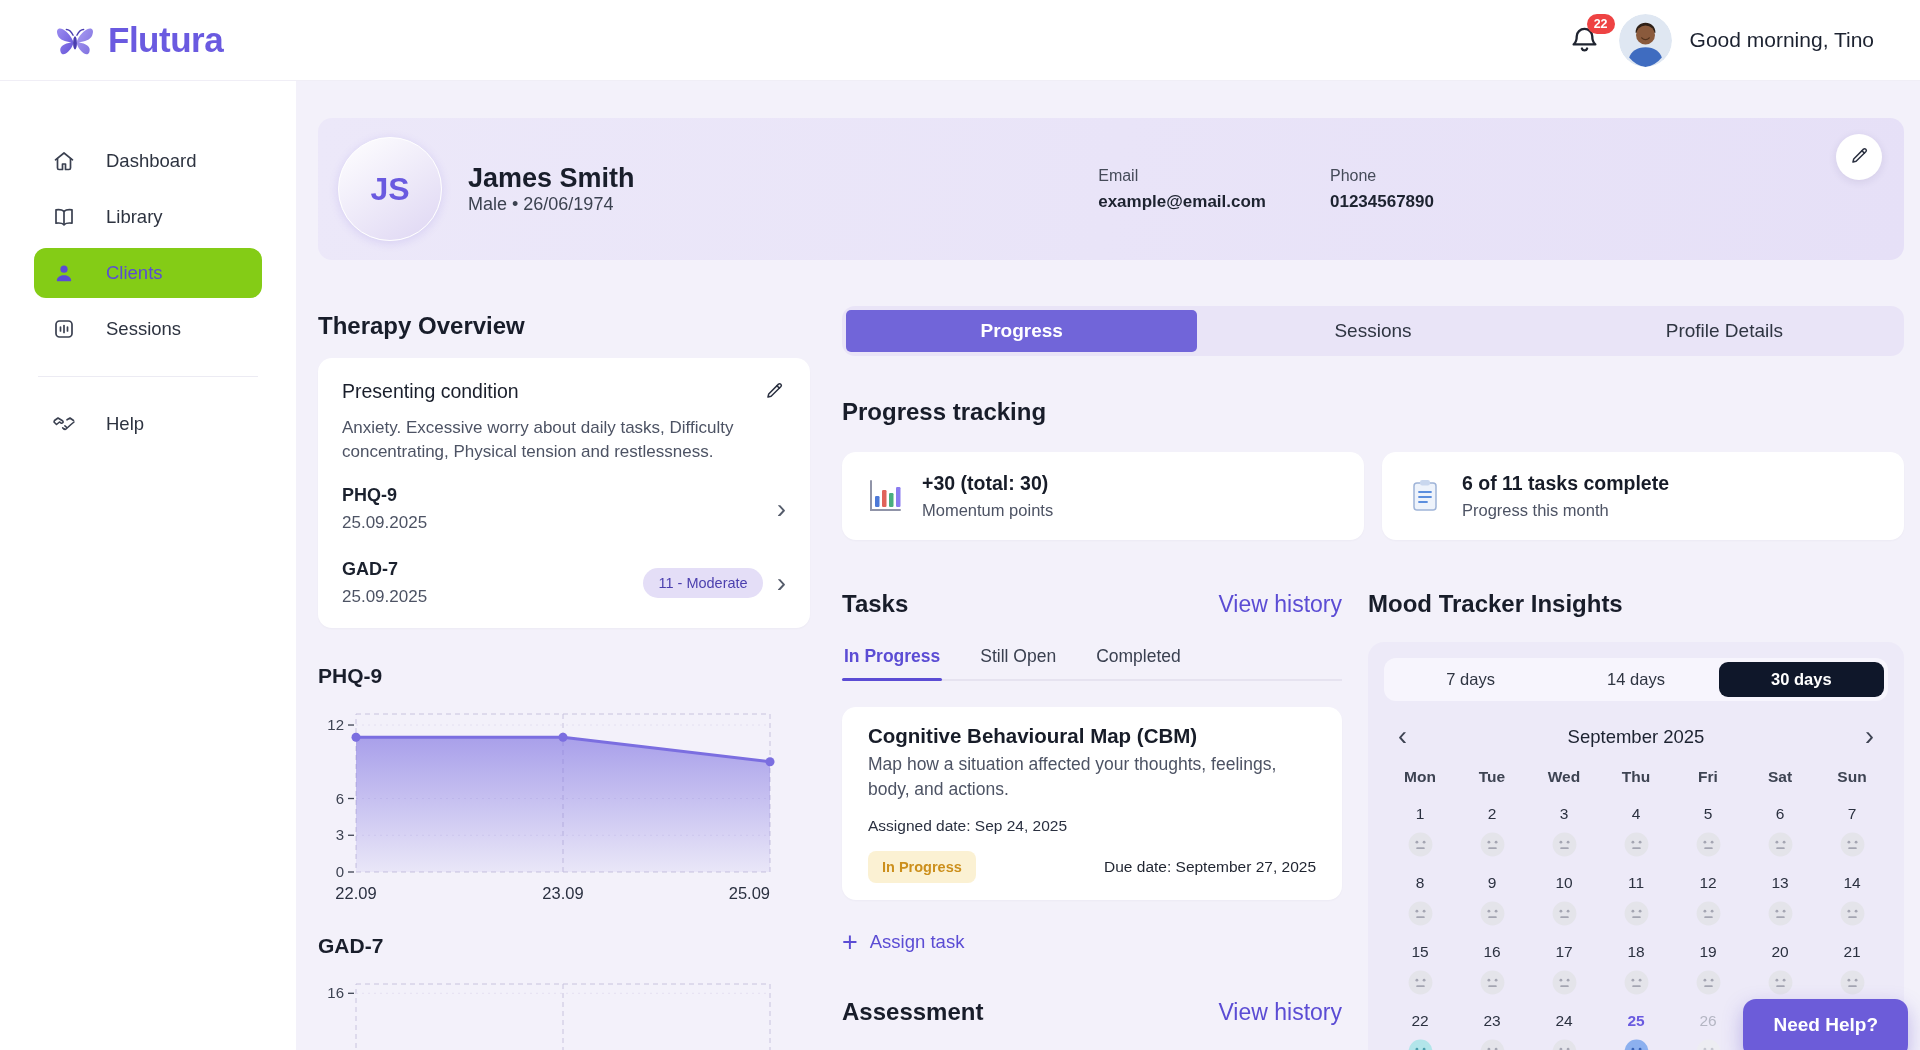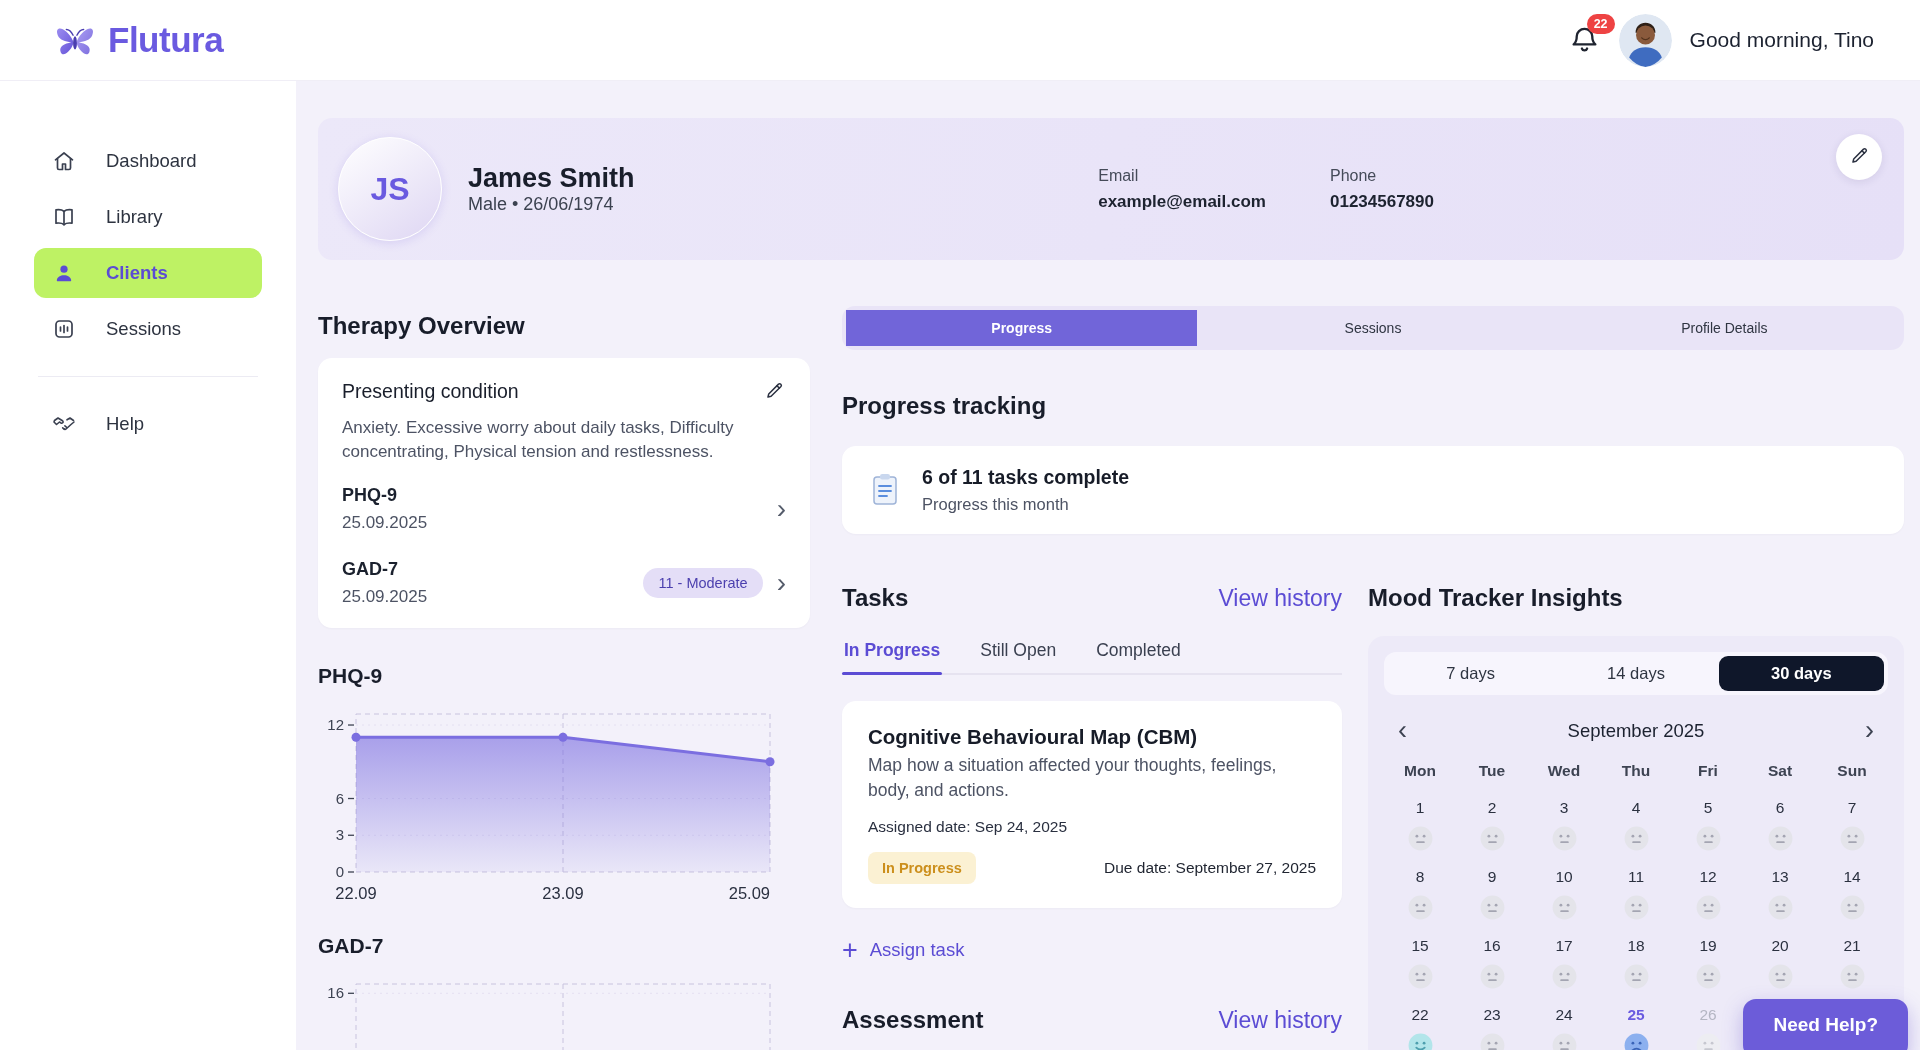--- a/index.html
+++ b/index.html
@@ -18,21 +18,21 @@
 .badge{position:absolute;top:-10px;right:-14px;background:#ee4343;color:#fff;font-size:12.5px;font-weight:700;padding:3px 7px;border-radius:999px}
 .hdr-avatar{width:53px;height:53px;border-radius:50%;overflow:hidden;display:block;cursor:pointer}
 .hdr-avatar svg{width:53px;height:53px;display:block}
 .greeting{font-size:21px;color:#1c2230}
 
 
 aside{position:absolute;top:80px;left:0;width:296px;bottom:0;background:#fff;padding-top:50px}
 .nav-item{display:flex;align-items:center;gap:30px;margin:6px 34px;padding:13px 18px;border-radius:12px;font-size:18.5px;color:#2d3340;cursor:pointer}
 .nav-ic{width:24px;height:24px;color:#3a4050;display:flex}
 .nav-ic svg{width:24px;height:24px}
-.nav-item.active{background:#bef264;color:#5b4cd4;font-weight:700}
+.nav-item.active{background:#84cc16;color:#5b4cd4;font-weight:400}
 .nav-item.active .nav-ic{color:#5b4cd4}
 .nav-divider{margin:22px 38px;border-top:1px solid #ecebf3}
 
 
 main{position:absolute;top:80px;left:296px;right:0;bottom:0;padding:38px 16px 0 22px}
 .client-card{position:relative;height:142px;border-radius:14px;background:linear-gradient(100deg,#ece8f9 0%,#e6e0f7 100%);display:flex;align-items:center;padding:0 40px 0 20px}
 .client-avatar{width:104px;height:104px;border-radius:50%;background:linear-gradient(145deg,#ffffff,#ded6f3);border:1px solid #fff;display:flex;align-items:center;justify-content:center;font-size:32px;font-weight:700;color:#6a5ae0;box-shadow:0 2px 10px rgba(120,100,220,.18)}
 .client-id{margin-left:26px}
 .client-name{font-size:27px;font-weight:700;color:#191e2b}
 .client-meta{font-size:18px;color:#3c4250;}
@@ -61,41 +61,41 @@
 .ai-date{font-size:17px;color:#4d5364;margin-top:7px}
 .ai-right{display:flex;align-items:center;gap:14px}
 .pill{background:#e4def7;color:#4b3fae;font-size:14.5px;padding:7px 15px;border-radius:999px}
 .chev{font-size:28px;color:#555c6b;line-height:.8}
 .chart-title{font-size:21px;font-weight:700;color:#191e2b;margin:36px 0 14px}
 .chart-title.gad{margin-top:26px}
 .chart svg{display:block}
 
 
 .seg-tabs{display:flex;background:#e9e4f7;border-radius:13px;padding:4px}
-.seg{flex:1;text-align:center;padding:10px 0;font-size:14px;color:#2f3542;border-radius:0;cursor:pointer}
+.seg{flex:1;text-align:center;padding:10px 0;font-size:19px;color:#2f3542;border-radius:5px;cursor:pointer}
 .seg.on{background:#7165d9;color:#fff;font-weight:600}
 .pt-title{margin:42px 0 26px}
 .stats{display:flex;gap:18px}
 .stat-card{flex:1;background:#fff;border-radius:14px;padding:20px 24px;display:flex;align-items:center;gap:18px;box-shadow:0 1px 2px rgba(25,20,60,.03)}
 .stat-ic{display:flex}
 .stat-ic svg{width:38px;height:38px}
 .stat-v{font-size:19.5px;font-weight:700;color:#171c28}
 .stat-l{font-size:16.5px;color:#4d5364;margin-top:6px}
 
 .lower{display:flex;gap:26px;margin-top:50px}
 .tasks-col{flex:1;min-width:0}
 .mood-col{width:536px;flex:none}
 .sec-head{display:flex;align-items:center;justify-content:space-between}
 .link{color:#5b4cd4;font-size:23px;font-weight:500;cursor:pointer;text-decoration:none}
 
 .task-tabs{display:flex;gap:36px;border-bottom:2px solid #e6e3f0;margin-top:20px}
 .ttab{padding:8px 2px 12px;font-size:17.5px;color:#3a4050;cursor:pointer;position:relative}
 .ttab.on{color:#5b4cd4;font-weight:700}
 .ttab.on:after{content:"";position:absolute;left:0;right:0;bottom:-2px;height:3px;background:#5b4cd4;border-radius:2px}
-.task-card{padding:24px 26px;margin-top:26px}
+.task-card{padding:17px 26px;margin-top:26px}
 .task-card h3{font-size:20.5px;font-weight:700;color:#171c28}
 .task-desc{font-size:17.5px;color:#4d5364;line-height:1.4;margin-top:4px}
 .task-assigned{font-size:15.5px;color:#2a3040;margin-top:16px}
 .task-foot{display:flex;align-items:center;justify-content:space-between;margin-top:16px}
 .badge-progress{background:#fbf1d3;color:#cc8f1c;font-size:14.5px;font-weight:600;padding:8px 14px;border-radius:8px}
 .due{font-size:15.5px;color:#1f2430}
 .assign{display:flex;align-items:center;gap:12px;color:#5b4cd4;font-size:18.5px;margin-top:30px;cursor:pointer;font-weight:500}
 .assign .plus{font-size:27px;font-weight:400;line-height:.9}
 .assessment-head{margin-top:44px}
 
@@ -341,20 +341,35 @@
           <div class="seg on">Progress</div>
           <div class="seg">Sessions</div>
           <div class="seg">Profile Details</div>
         </div>
 
       <h2 class="h2 pt-title">Progress tracking</h2>
       <div class="stats">
           <div class="stat-card">
             <span class="stat-ic">
               <svg viewBox="0 0 38 38">
+                <path d="M5 4v29h29" stroke="#9094a8" stroke-width="2" fill="none" stroke-linecap="round"></path>
+                <rect x="9" y="19" width="4.5" height="11" rx="1.2" fill="#4d79d8"></rect>
+                <rect x="16" y="13" width="4.5" height="17" rx="1.2" fill="#e0635a"></rect>
+                <rect x="23" y="16" width="4.5" height="14" rx="1.2" fill="#49ae7f"></rect>
+                <rect x="30" y="10" width="4.5" height="20" rx="1.2" fill="#8b7cf0"></rect>
+              </svg>
+            </span>
+            <div class="stat-tx">
+              <div class="stat-v">+30 (total: 30)</div>
+              <div class="stat-l">Momentum points</div>
+            </div>
+          </div>
+          <div class="stat-card">
+            <span class="stat-ic">
+              <svg viewBox="0 0 38 38">
                 <rect x="8" y="6" width="22" height="27" rx="3" fill="#eef3fb" stroke="#9fb4d8" stroke-width="1.5"></rect>
                 <line x1="13" y1="15" x2="25" y2="15" stroke="#5b8ede" stroke-width="1.8" stroke-linecap="round"></line>
                 <line x1="13" y1="20" x2="25" y2="20" stroke="#5b8ede" stroke-width="1.8" stroke-linecap="round"></line>
                 <line x1="13" y1="25" x2="21" y2="25" stroke="#5b8ede" stroke-width="1.8" stroke-linecap="round"></line>
                 <rect x="14" y="3" width="10" height="5.5" rx="2.2" fill="#c9d7ee"></rect>
               </svg>
             </span>
             <div class="stat-tx">
               <div class="stat-v">6 of 11 tasks complete</div>
               <div class="stat-l">Progress this month</div>

